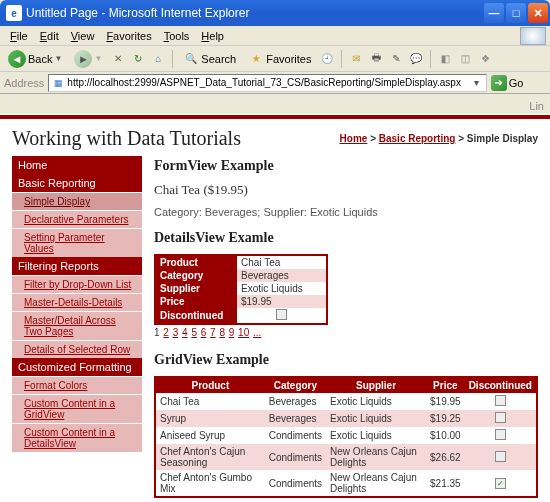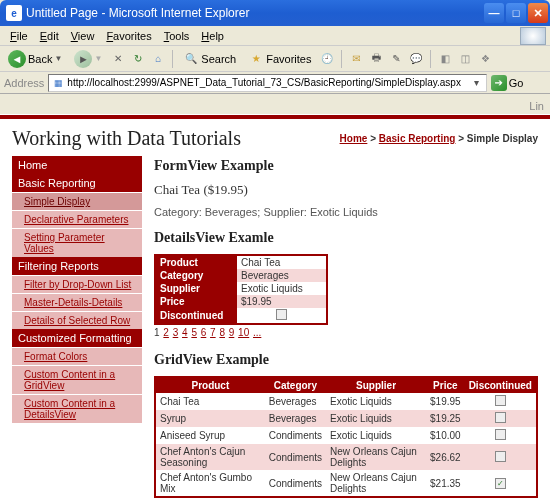--- a/index.html
+++ b/index.html
@@ -178,20 +178,21 @@
   <div class="layout">
     <div class="sidebar" id="sidebar">
         <div class="nav-hdr">Home</div>
         <div class="nav-hdr">Basic Reporting</div>
         <div class="nav-item sel">Simple Display</div>
         <div class="nav-item">Declarative Parameters</div>
         <div class="nav-item">Setting Parameter Values</div>
         <div class="nav-hdr">Filtering Reports</div>
         <div class="nav-item">Filter by Drop-Down List</div>
         <div class="nav-item">Master-Details-Details</div>
+        <div class="nav-item">Master/Detail Across Two Pages</div>
         <div class="nav-item">Details of Selected Row</div>
         <div class="nav-hdr">Customized Formatting</div>
         <div class="nav-item">Format Colors</div>
         <div class="nav-item">Custom Content in a GridView</div>
         <div class="nav-item">Custom Content in a DetailsView</div>
       </div>
 
     <div class="main">
       <div class="sec-h">FormView Example</div>
       <div class="fv-name">Chai Tea ($19.95)</div>

